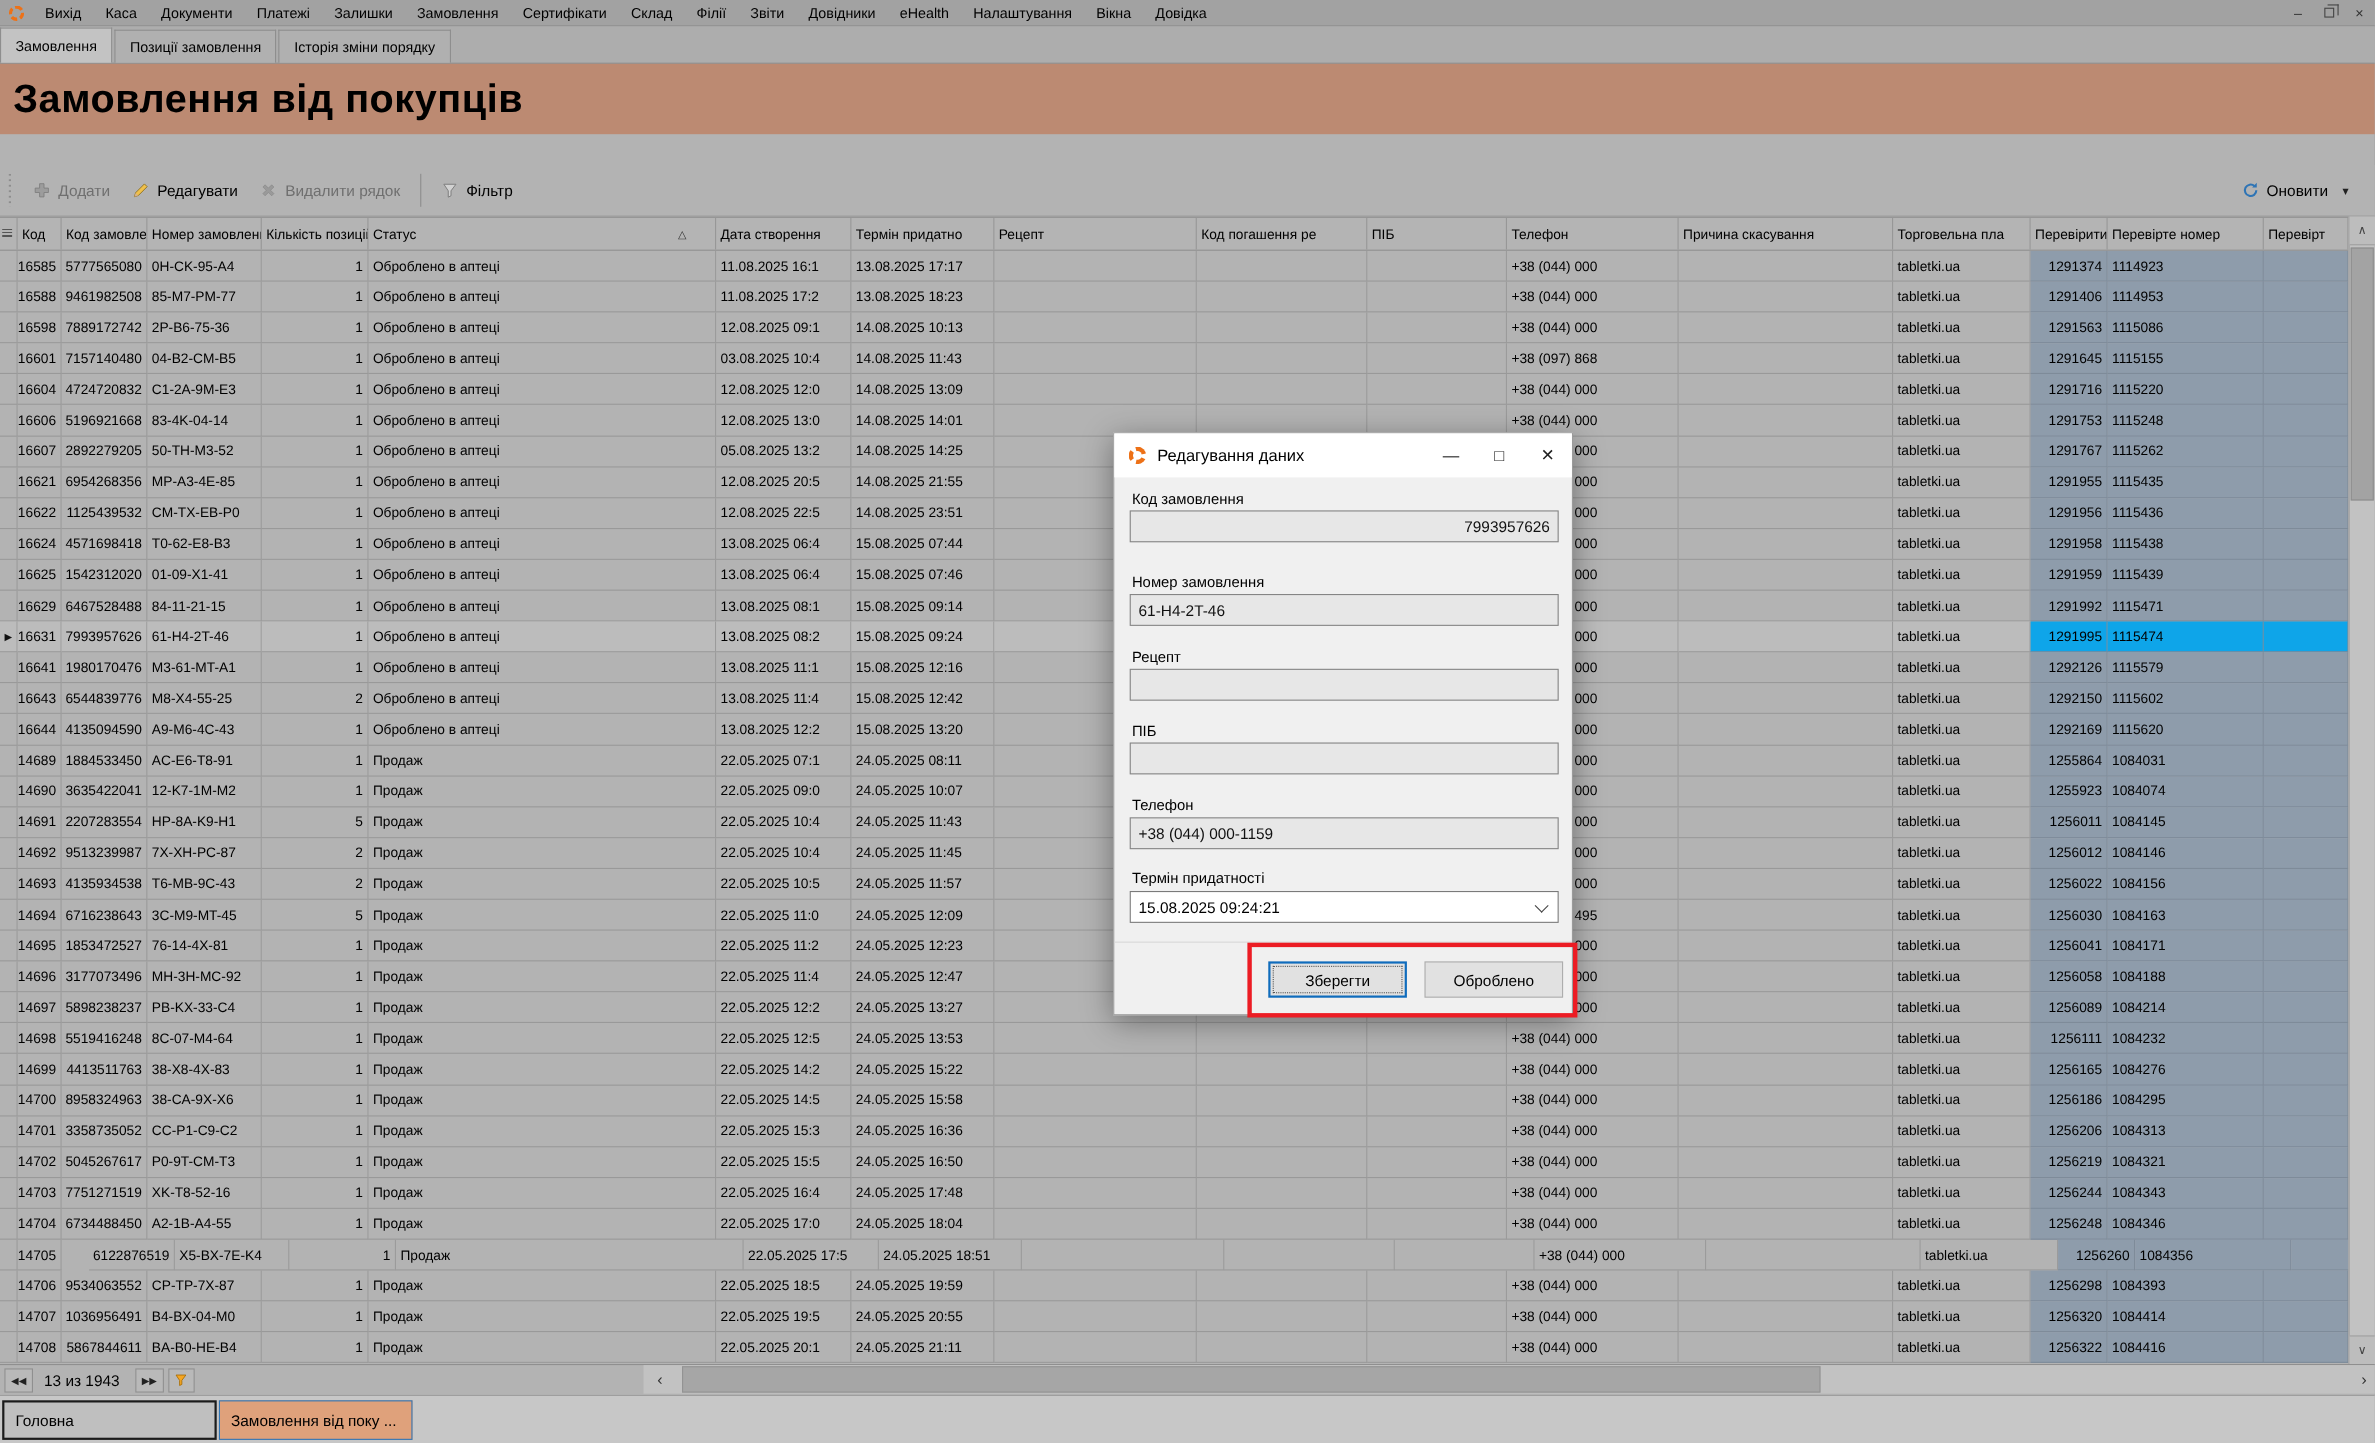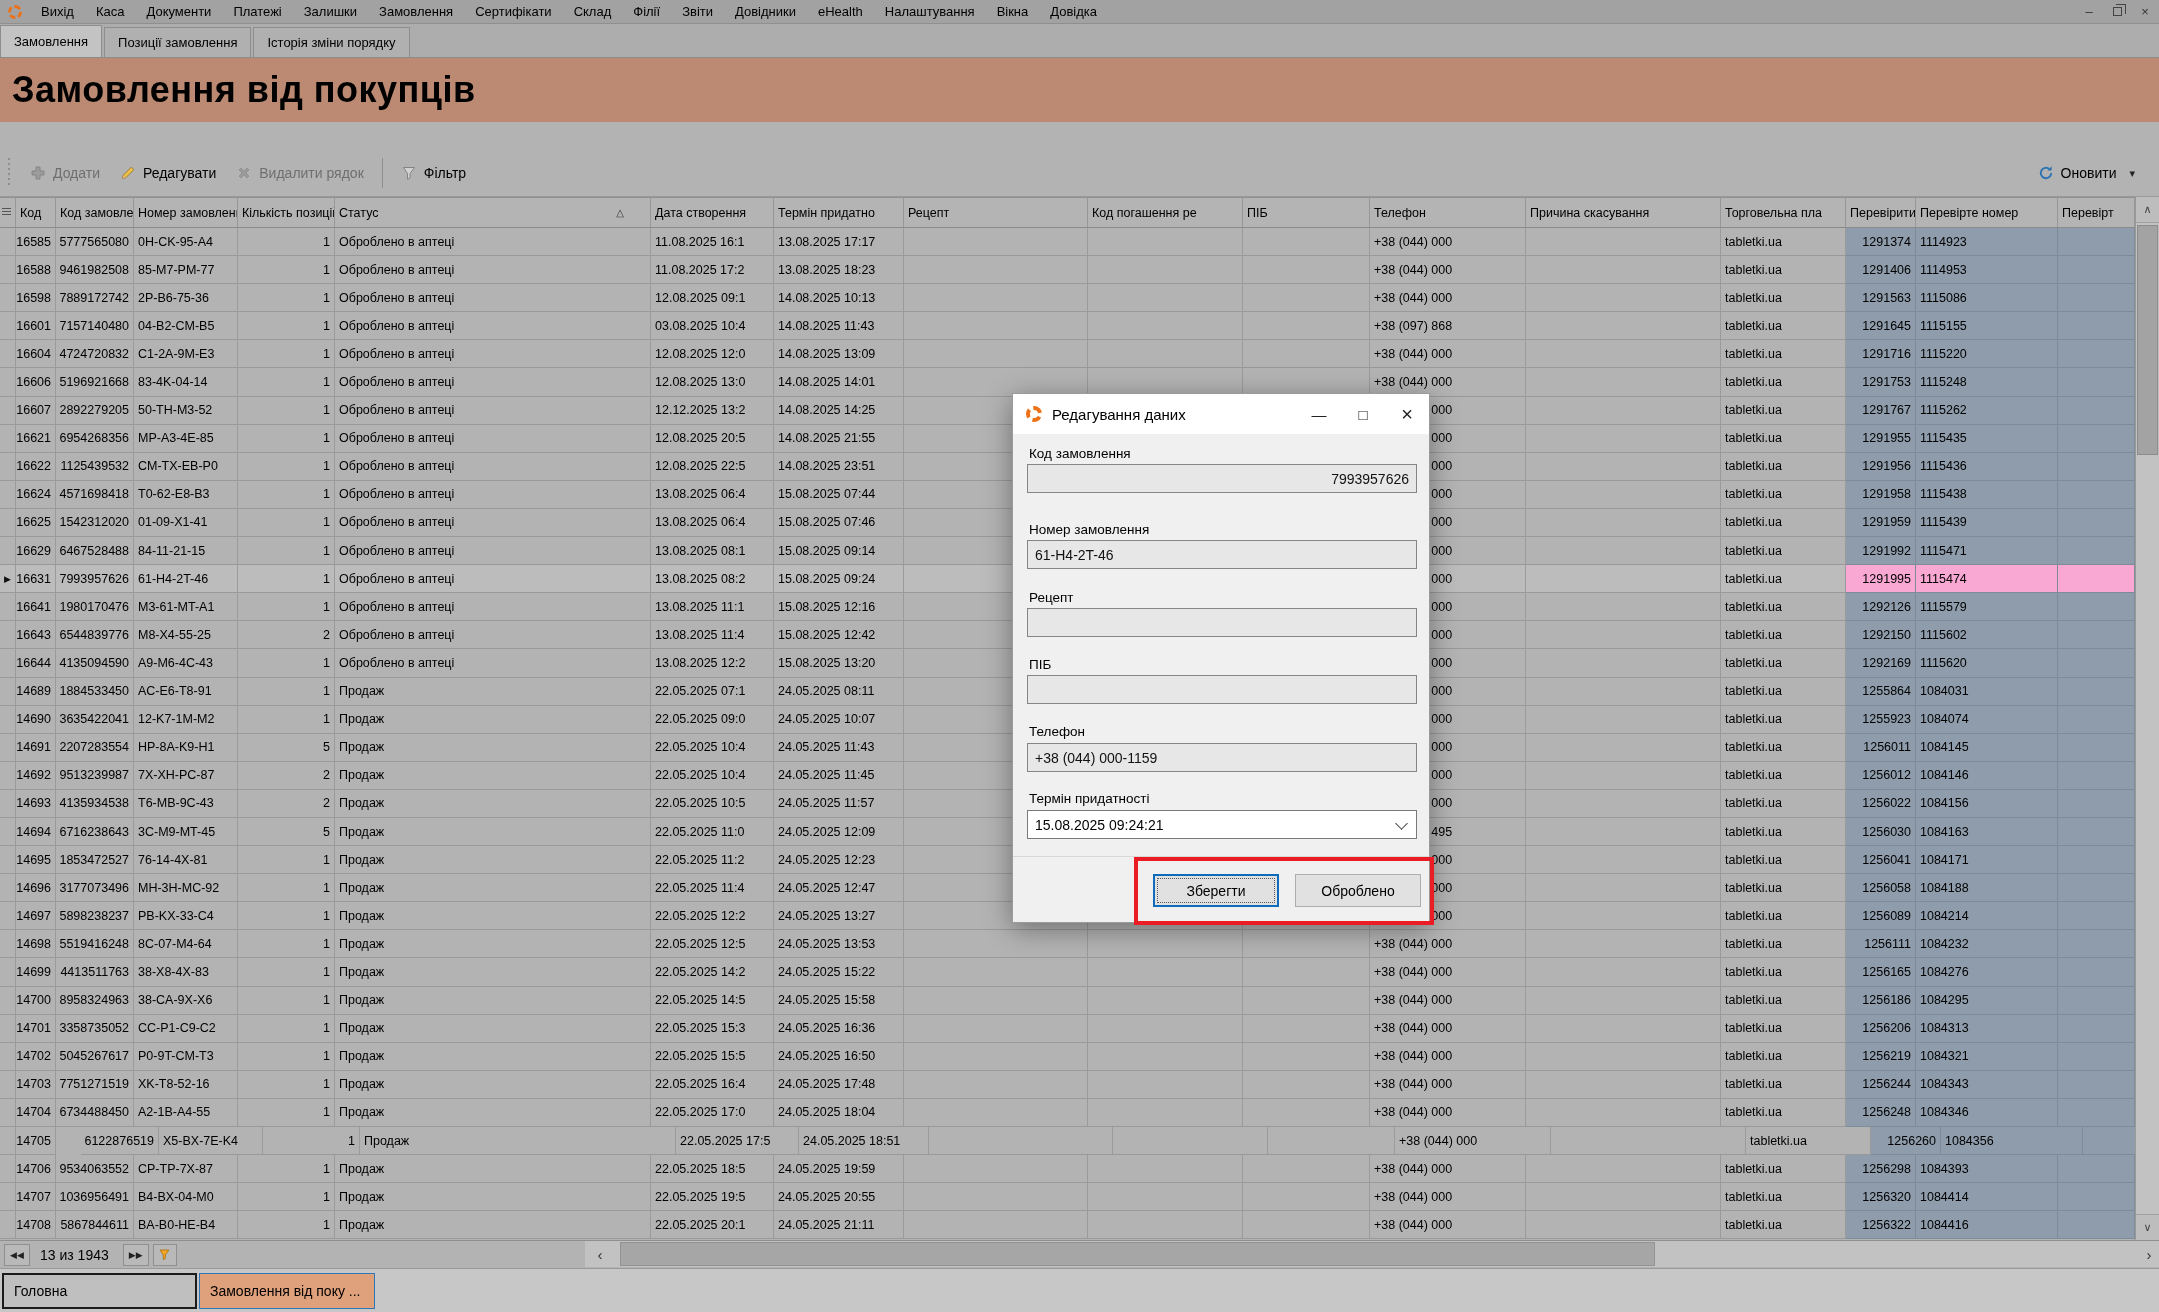--- a/index.html
+++ b/index.html
@@ -45,21 +45,21 @@
   .hcell { height:100%; border-right:1px solid #979797; font-size:12.5px; display:flex; align-items:center; padding:0 4px; overflow:hidden; white-space:nowrap; flex:0 0 auto; position:relative; }
   .hcell .sort { position:absolute; right:26px; font-size:10px; color:#333; }
   .hcell.first { padding:0 2px; }
   .mini-lines { width:9px; height:9px; background:repeating-linear-gradient(to bottom,#555 0 1px, transparent 1px 3px); }
   .grid-body { position:absolute; left:0; top:228px; width:2135px; height:1012px; overflow:hidden; background:#b3b3b3; }
   .trow { display:flex; height:28.1px; }
   .tcell { height:100%; border-right:1px solid #9b9b9b; border-bottom:1px solid #999; font-size:12.5px; display:flex; align-items:center; padding:0 4px; overflow:hidden; white-space:nowrap; flex:0 0 auto; }
   .tcell.r { justify-content:flex-end; }
   .tcell.hl { background:#8e9cab; border-right-color:#7e8b99; border-bottom-color:#7e8b99; }
   .trow.sel .tcell { background:#bcbcbc; }
-  .trow.sel .tcell.hl { background:#f9a8d4; }
+  .trow.sel .tcell.hl { background:#0ea5e9; }
   .row-marker { font-size:9px; color:#111; }
 
   
   .vscroll { position:absolute; right:0; top:197px; width:24px; height:1043px; background:#c2c2c2; border-left:1px solid #999; }
   .vs-btn { position:absolute; left:0; width:23px; height:26px; display:flex; align-items:center; justify-content:center; font-size:11px; color:#444; background:#bdbdbd; }
   .vs-btn.up { top:0; border-bottom:1px solid #a0a0a0; }
   .vs-btn.down { bottom:0; border-top:1px solid #a0a0a0; }
   .vs-thumb { position:absolute; left:1px; top:28px; width:21px; height:230px; background:#a3a3a3; border:1px solid #8d8d8d; }
 
   
@@ -331,21 +331,21 @@
         <div class="tcell hl" style="width: 142px;">1115248</div>
         <div class="tcell hl" style="width: 77px;"></div>
       </div>
       <div class="trow">
         <div class="tcell" style="width: 16px;"></div>
         <div class="tcell r" style="width: 40px;">16607</div>
         <div class="tcell r" style="width: 78px;">2892279205</div>
         <div class="tcell" style="width: 104px;">50-TH-M3-52</div>
         <div class="tcell r" style="width: 97px;">1</div>
         <div class="tcell" style="width: 316px;">Оброблено в аптеці</div>
-        <div class="tcell" style="width: 123px;">12.12.2025 13:2</div>
+        <div class="tcell" style="width: 123px;">05.08.2025 13:2</div>
         <div class="tcell" style="width: 130px;">14.08.2025 14:25</div>
         <div class="tcell" style="width: 184px;"></div>
         <div class="tcell" style="width: 155px;"></div>
         <div class="tcell" style="width: 127px;"></div>
         <div class="tcell" style="width: 156px;">+38 (044) 000</div>
         <div class="tcell" style="width: 195px;"></div>
         <div class="tcell" style="width: 125px;">tabletki.ua</div>
         <div class="tcell r hl" style="width: 70px;">1291767</div>
         <div class="tcell hl" style="width: 142px;">1115262</div>
         <div class="tcell hl" style="width: 77px;"></div>

